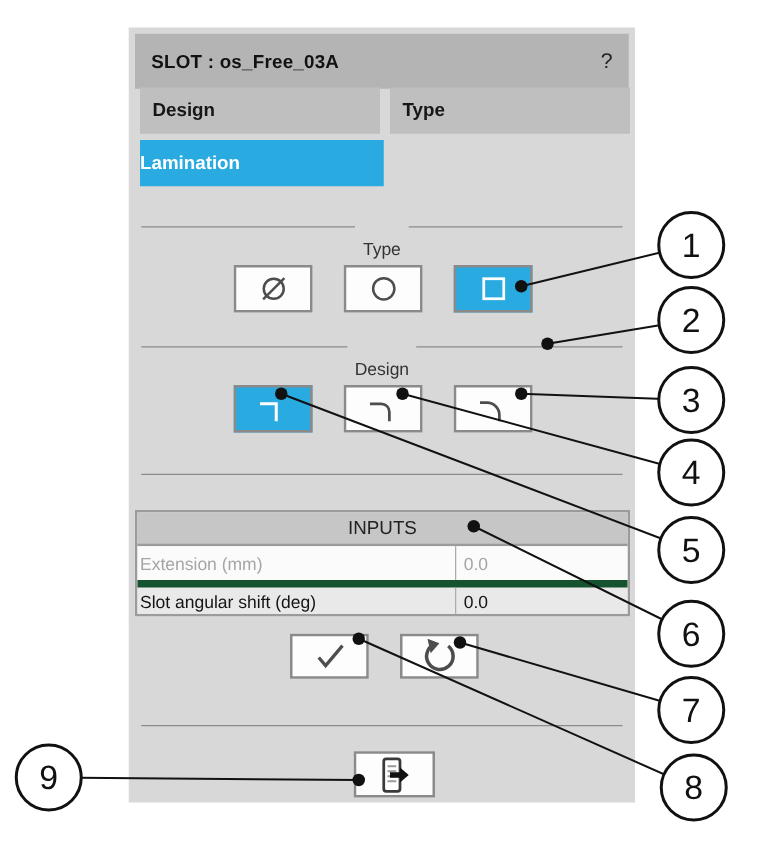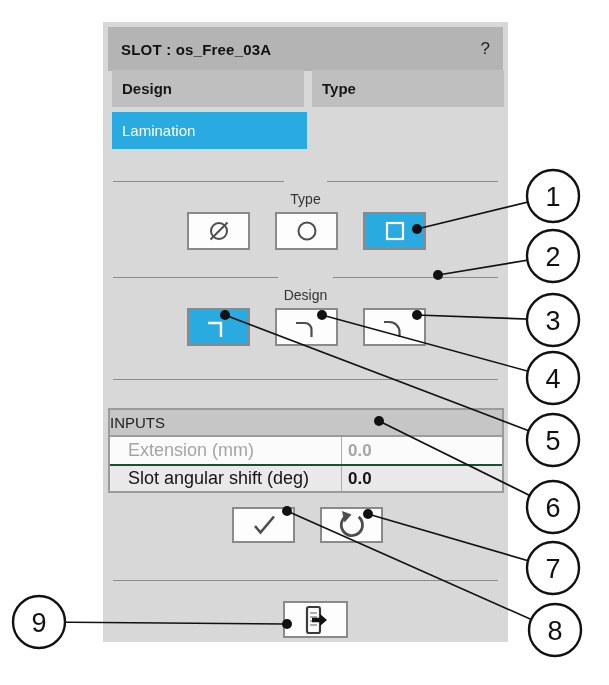--- a/index.html
+++ b/index.html
@@ -14,44 +14,44 @@
   .titlebar .title { font-size:15px; font-weight:bold; color:#111; letter-spacing:0.2px; }
   .titlebar .help { font-size:17px; color:#222; cursor:default; }
 
   .tab { position:absolute; top:48px; height:37px; width:192px; background:#bfbfbf;
          display:flex; align-items:center; padding-left:10px;
          font-size:15px; font-weight:bold; color:#161616; }
   .tab.design { left:9px; }
   .tab.skew { left:209px; }
 
   .lam-item { position:absolute; left:9px; top:90px; width:195px; height:37px; background:#29abe2;
-              display:flex; align-items:center; padding-left:10px;
-              font-size:15px; font-weight:normal; color:#ffffff; }
+              display:flex; align-items:center; 
+              font-size:15px; font-weight:bold; color:#ffffff; }
 
   .divider-labeled { position:absolute; left:10px; width:385px; height:20px;
                      display:flex; align-items:center; gap:5px; }
   .divider-labeled .dline { flex:1; height:0; border-top:1.5px solid #8b8b8b; }
   .divider-labeled .dlabel { font-size:14px; color:#333; padding:0 1px;margin-top:35px; }
   .divider-plain { position:absolute; left:10px; width:385px; height:0; border-top:1.5px solid #8b8b8b; }
 
   .btn-row { position:absolute; display:flex; gap:25px; }
   .icon-btn { width:63px; height:38px; background:#fdfdfd; border:2px solid #8a8a8a;
               display:flex; align-items:center; justify-content:center; cursor:pointer; }
   .icon-btn.selected { background:#29abe2; }
 
   .inputs-table { position:absolute; left:5px; top:386px; width:396px; background:#fcfcfc;
                   border:2px solid #9b9b9b; }
   .inputs-header { height:27px; background:#c6c6c6; border-bottom:2px solid #9b9b9b;
-                   display:flex; align-items:center; justify-content:flex-start;
+                   display:flex; align-items:center; justify-content:center;
                    font-size:15px; color:#222; }
   .inputs-row { display:flex; height:27px; align-items:stretch; }
-  .inputs-row + .inputs-row { border-top:2px solid #14532d;text-align:center; }
-  .inputs-row .cell-label { width:232px; display:flex; align-items:center; padding-left:18px;
-                            font-size:18px; border-right:1.5px solid #ababab; }
-  .inputs-row .cell-value { flex:1; display:flex; align-items:center; padding-left:6px; font-size:17px;font-weight:bold; }
+  .inputs-row + .inputs-row { border-top:6px solid #14532d;text-align:center; }
+  .inputs-row .cell-label { width:255px; display:flex; align-items:center; padding-left:2px;
+                            font-size:14px; border-right:1.5px solid #ababab; }
+  .inputs-row .cell-value { flex:1; display:flex; align-items:center; padding-left:6px; font-size:14px; }
   .inputs-row.enabled { background:#e9e9e9; }
   .inputs-row.enabled .cell-label, .inputs-row.enabled .cell-value { color:#141414; }
   .inputs-row.disabled { background:#fbfbfb; }
   .inputs-row.disabled .cell-label, .inputs-row.disabled .cell-value { color:#a5a5a5; }
 
   .export-btn { position:absolute; left:180px; top:579px; width:65px; height:37px; }
 
   .overlay { position:absolute; left:0; top:0; width:609px; height:685px; pointer-events:none; }
   .overlay .leader { stroke:#111; stroke-width:1.6; }
   .overlay .dot { fill:#111; }

